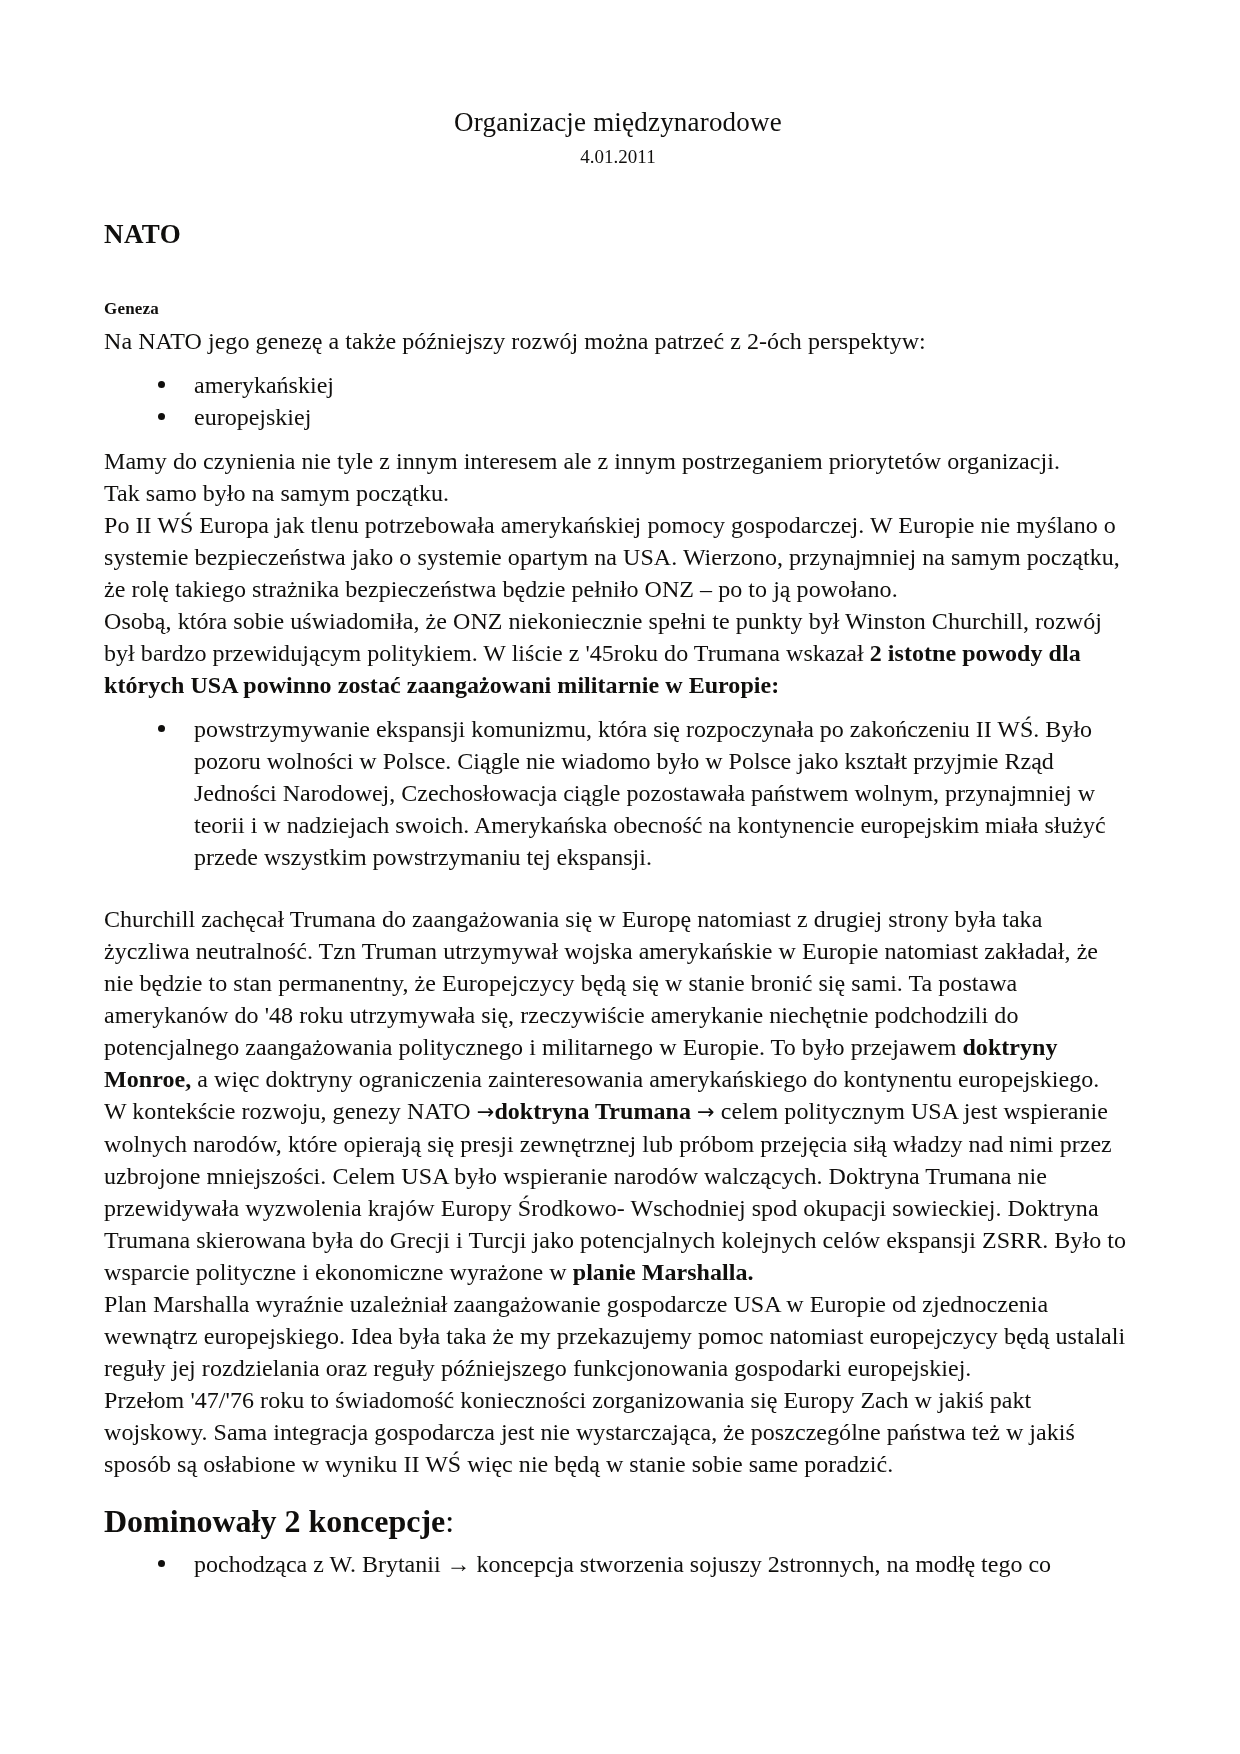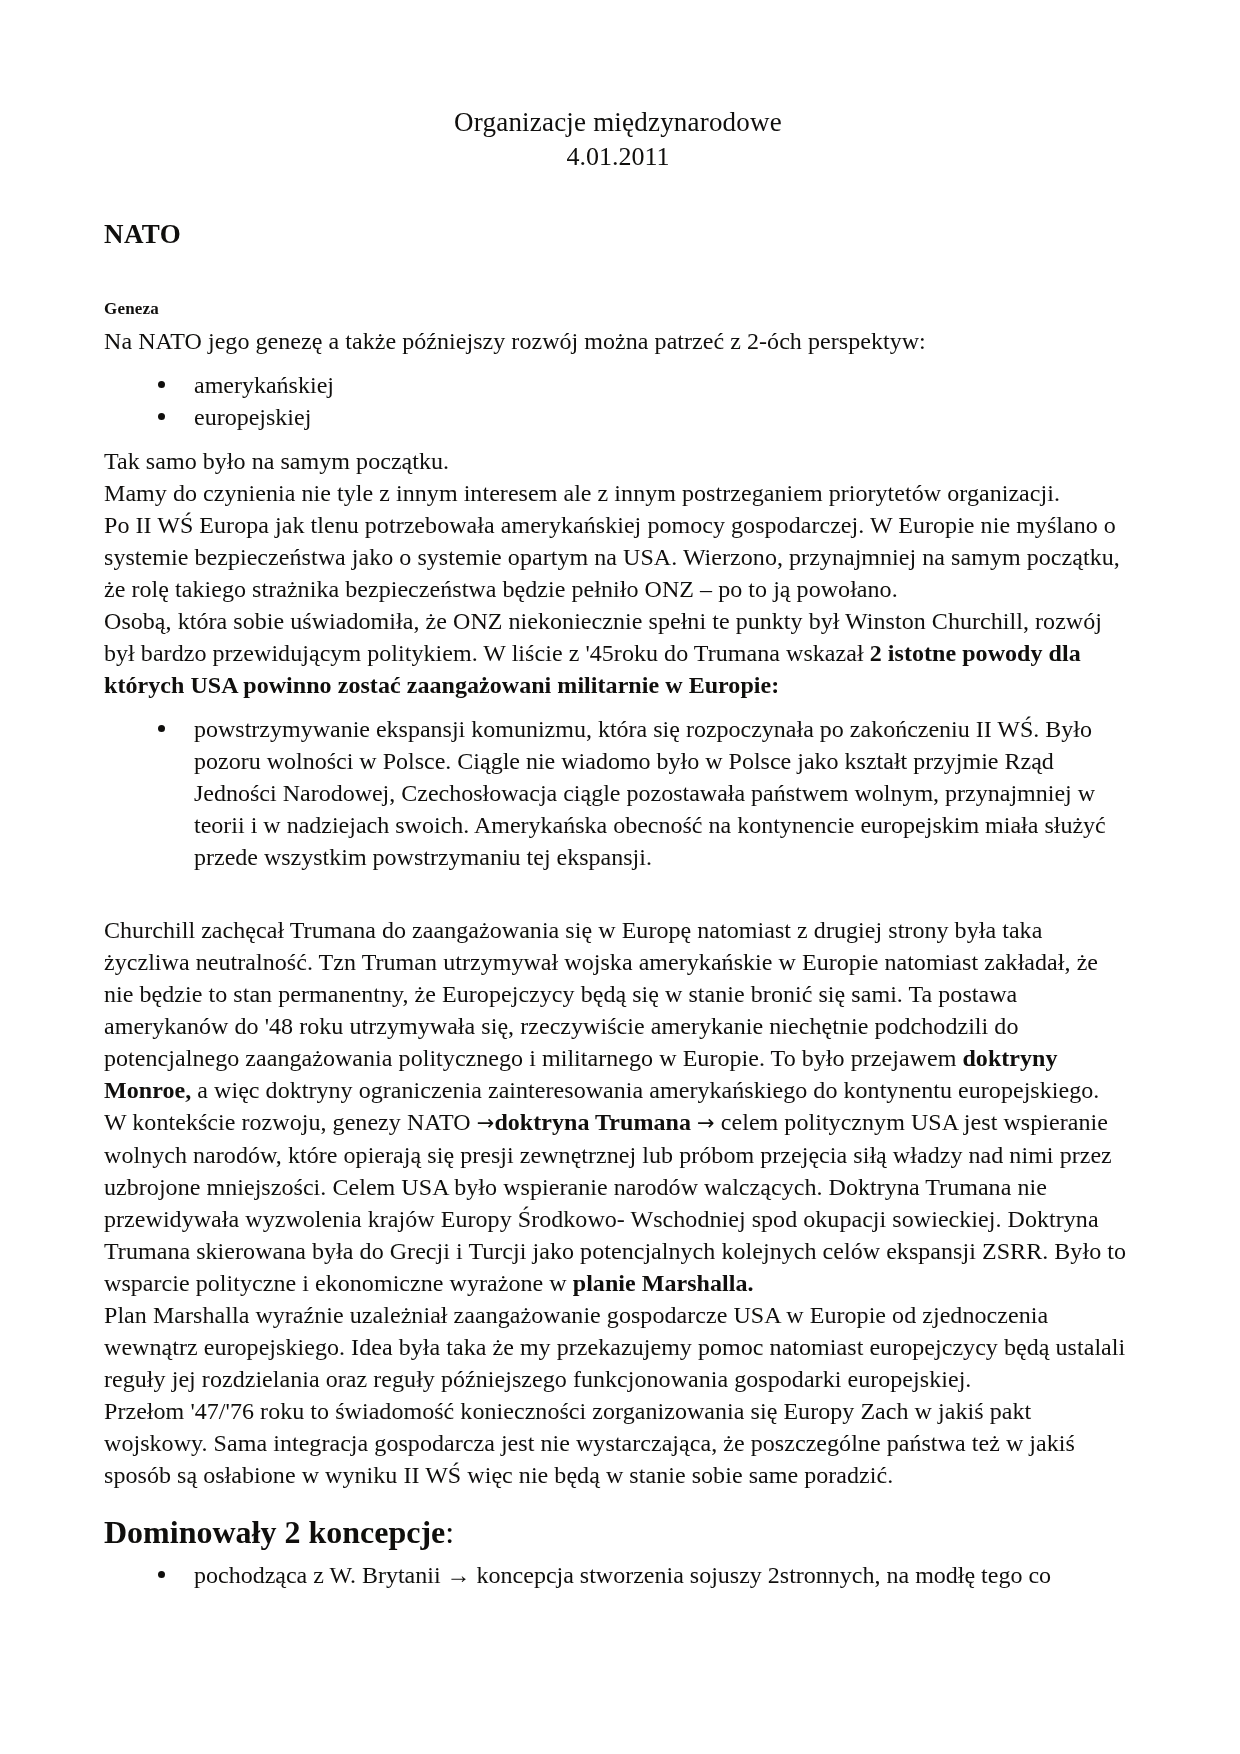--- a/index.html
+++ b/index.html
@@ -27,21 +27,21 @@
   .doc-title {
     text-align: center;
     font-size: 27px;
     line-height: 36px;
     font-weight: 400;
     letter-spacing: 0.2px;
     margin: 0;
   }
   .doc-date {
     text-align: center;
-    font-size: 26px;
+    font-size: 19px;
     line-height: 33px;
     font-weight: 400;
     margin: 0 0 46px 0;
   }
   h2.section-heading {
     font-size: 27px;
     line-height: 30px;
     font-weight: bold;
     letter-spacing: 0.4px;
     margin: 0 0 46px 0;
@@ -66,21 +66,21 @@
     font-size: 24px;
     line-height: 32px;
     margin: 0;
     text-align: left;
     letter-spacing: 0.05px;
   }
   p.para + p.para {
     margin-top: 0;
   }
   p.spaced {
-    margin-top: 41px;
+    margin-top: 30px;
   }
   ul.bullets {
     list-style: none;
     margin: 12px;
     padding: 0;
   }
   ul.bullets > li {
     position: relative;
     font-size: 24px;
     line-height: 32px;
@@ -117,22 +117,22 @@
     <li>
       <span class="dot"></span>
       <span>amerykańskiej</span>
     </li>
     <li>
       <span class="dot"></span>
       <span>europejskiej</span>
     </li>
   </ul>
 
+  <p class="para">Mamy do czynienia nie tyle z innym interesem ale z innym postrzeganiem priorytetów organizacji.</p>
   <p class="para">Tak samo było na samym początku.</p>
-  <p class="para">Mamy do czynienia nie tyle z innym interesem ale z innym postrzeganiem priorytetów organizacji.</p>
   <p class="para">Po II WŚ Europa jak tlenu potrzebowała amerykańskiej pomocy gospodarczej. W Europie nie myślano o systemie bezpieczeństwa  jako o systemie opartym na USA. Wierzono, przynajmniej na samym początku, że rolę takiego strażnika bezpieczeństwa będzie pełniło ONZ – po to ją powołano.</p>
 
   <p class="para spaced"><span>Osobą, która sobie uświadomiła, że ONZ niekoniecznie spełni te punkty był Winston Churchill, rozwój był bardzo przewidującym politykiem. W liście z '45roku do Trumana wskazał </span><b>2 istotne powody dla których USA powinno zostać zaangażowani militarnie w Europie:</b></p>
 
   <ul class="bullets">
     <li>
       <span class="dot"></span>
       <span>powstrzymywanie ekspansji komunizmu, która się rozpoczynała po zakończeniu II WŚ. Było pozoru wolności w Polsce.  Ciągle nie wiadomo było w Polsce jako kształt przyjmie Rząd Jedności Narodowej, Czechosłowacja ciągle pozostawała państwem wolnym, przynajmniej w teorii i w nadziejach swoich. Amerykańska obecność na kontynencie europejskim miała służyć przede wszystkim powstrzymaniu tej ekspansji.</span>
     </li>
   </ul>

